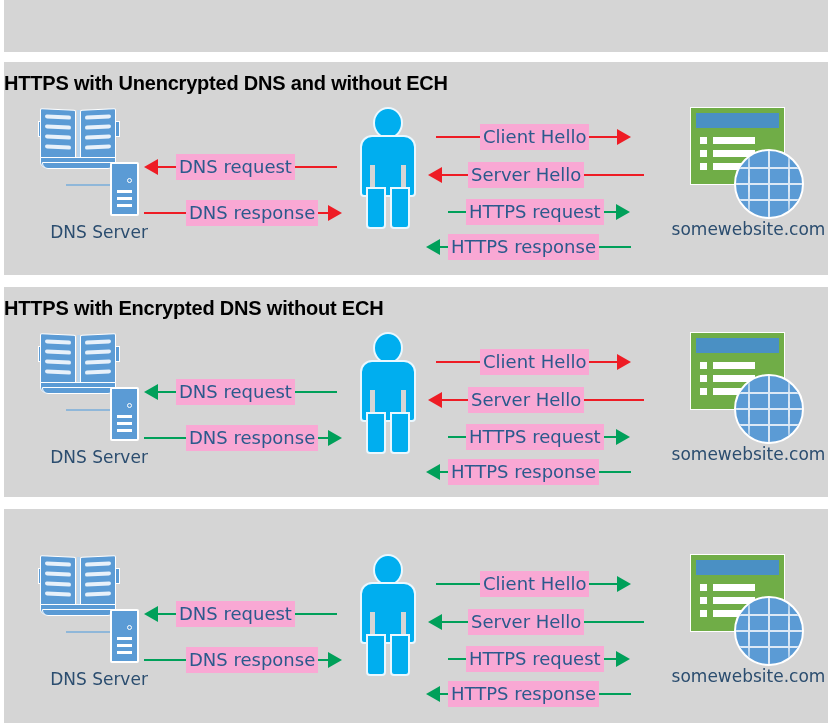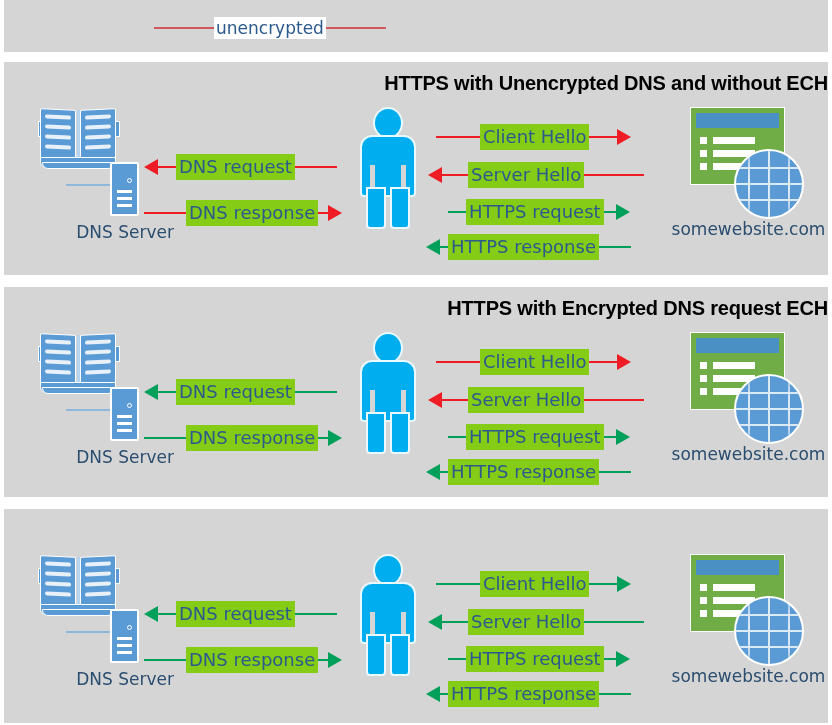--- a/index.html
+++ b/index.html
@@ -47,21 +47,21 @@
     line-height: 20px;
     padding: 1px 2px;
     white-space: nowrap;
     font-family: "DejaVu Sans", sans-serif;
   }
 
   
   .panel-title {
     position: absolute;
     left: 0; right: 0; top: 10px;
-    text-align: right;
+    text-align: left;
     font-size: 20px;
     font-weight: bold;
     color: #000000;
     letter-spacing: -0.2px;
     font-family: "Liberation Sans", sans-serif;
   }
 
   
   .dns-group { position: absolute; left: 30px; top: 45px; width: 130px; height: 140px; }
   .book {
@@ -119,21 +119,21 @@
     position: absolute; left: 5px; right: 5px; height: 3px;
     background: #ffffff;
   }
   .dns-connector {
     position: absolute; left: 32px; top: 77px;
     width: 48px; height: 2px;
     background: #8fb7d9;
   }
   .dns-label {
     position: absolute; left: -10px; top: 115px; width: 150px;
-    text-align: right;
+    text-align: center;
     font-size: 17px; color: #2b4d6f;
     font-family: "DejaVu Sans", sans-serif;
   }
 
   
   .person { position: absolute; left: 353px; top: 45px; width: 62px; height: 122px; }
   .person-head {
     position: absolute; left: 16px; top: 0px;
     width: 30px; height: 32px;
     background: #00aeef; border: 2px solid #eaf8ff;
@@ -191,21 +191,21 @@
     text-align: center;
     font-size: 17px; color: #2b4d6f;
     white-space: nowrap;
     font-family: "DejaVu Sans", sans-serif;
   }
 
   
   .flow { position: absolute; height: 26px; display: flex; align-items: center; }
   .flow-line { height: 2px; flex: 0 0 auto; }
   .flow-label {
-    background: #84cc16;
+    background: #f9a8d4;
     color: #2b5a8c;
     font-size: 18px;
     line-height: 24px;
     padding: 1px 3px;
     white-space: nowrap;
     font-family: "DejaVu Sans", sans-serif;
   }
   .arrow {
     width: 0; height: 0;
     border-top: 8px solid transparent;
@@ -218,25 +218,20 @@
   .c-green { color: #00a05a; }
   .bg-red   { background: #ee1c25; }
   .bg-green { background: #00a05a; }
 </style>
 </head>
 <body>
 
 <div id="page">
 
   <div class="panel" id="legend-panel">
-    <div class="legend-item" id="legend-unenc">
-      <span class="legend-line red"></span>
-      <span class="legend-label">unencrypted</span>
-      <span class="legend-line red"></span>
-    </div>
   </div>
 
   <div class="panel" id="panel-1">
     <div class="panel-title">HTTPS with Unencrypted DNS and without ECH</div>
 
     <div class="dns-group">
       <div class="book">
         <div class="book-tab" style="left:-2px; top:14px;"></div>
         <div class="book-tab" style="left:75px; top:14px;"></div>
         <div class="book-page left">
@@ -334,21 +329,21 @@
     </div>
     <div class="flow" style="left:422px; top:172px;">
       <span class="arrow left c-green"></span>
       <span class="flow-line bg-green" style="width:8px;"></span>
       <span class="flow-label">HTTPS response</span>
       <span class="flow-line bg-green" style="width:32px;"></span>
     </div>
   </div>
 
   <div class="panel" id="panel-2">
-    <div class="panel-title">HTTPS with Encrypted DNS request ECH</div>
+    <div class="panel-title">HTTPS with Encrypted DNS without ECH</div>
 
     <div class="dns-group">
       <div class="book">
         <div class="book-tab" style="left:-2px; top:14px;"></div>
         <div class="book-tab" style="left:75px; top:14px;"></div>
         <div class="book-page left">
           <div class="book-line" style="top:5px;"></div>
             <div class="book-line" style="top:15px;"></div>
           <div class="book-line" style="top:25px;"></div>
             <div class="book-line" style="top:35px;"></div>

